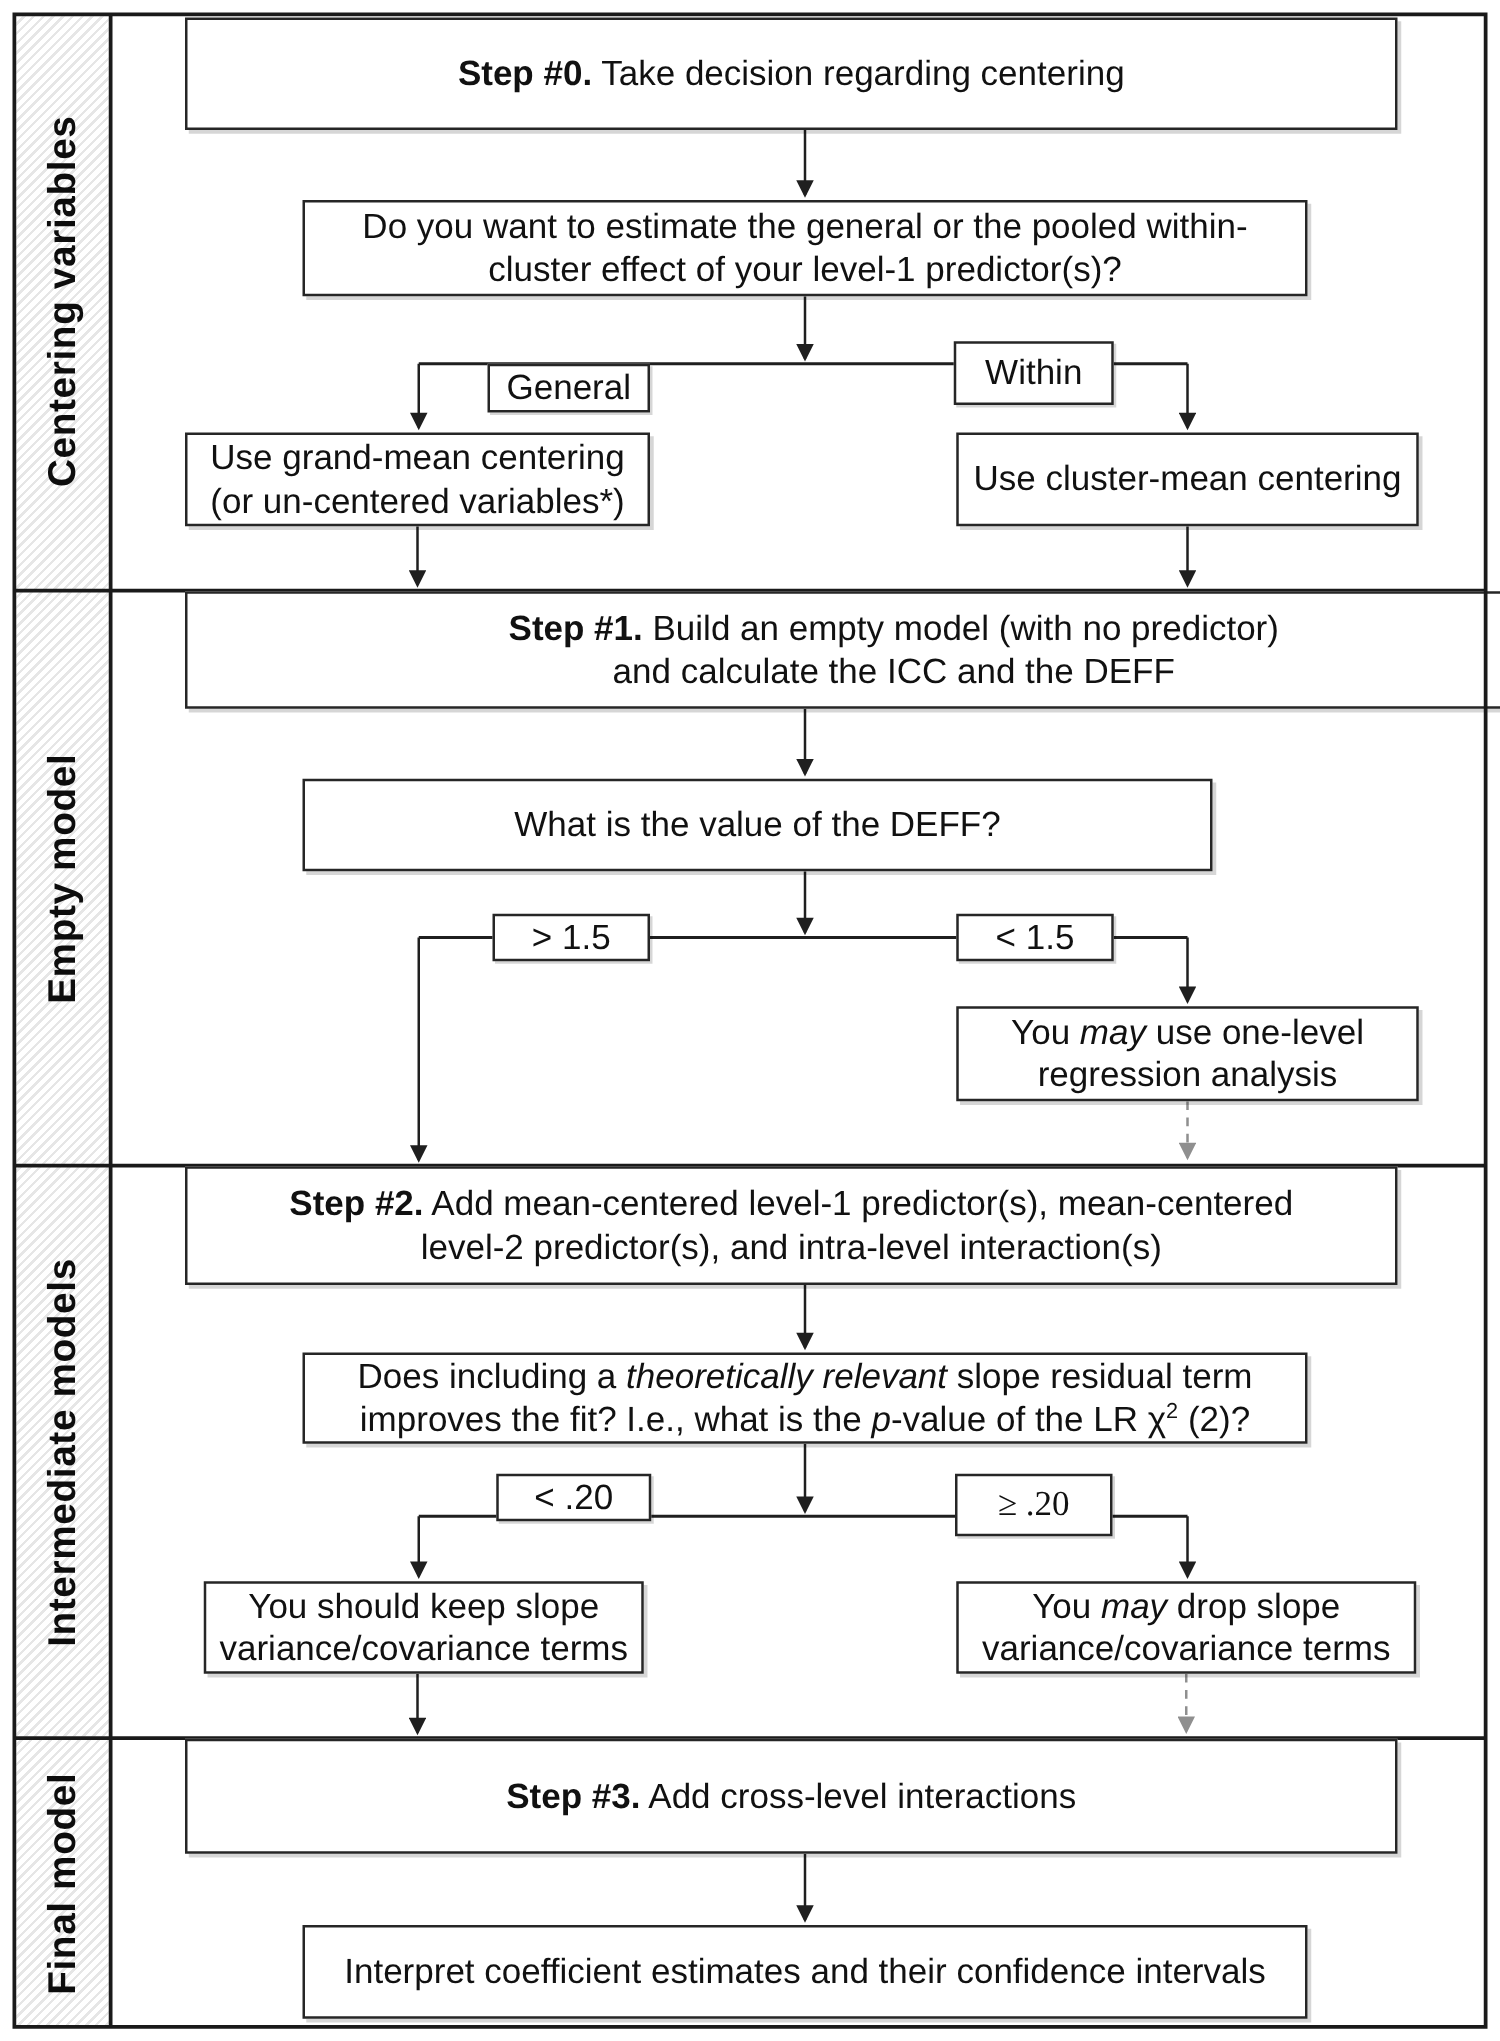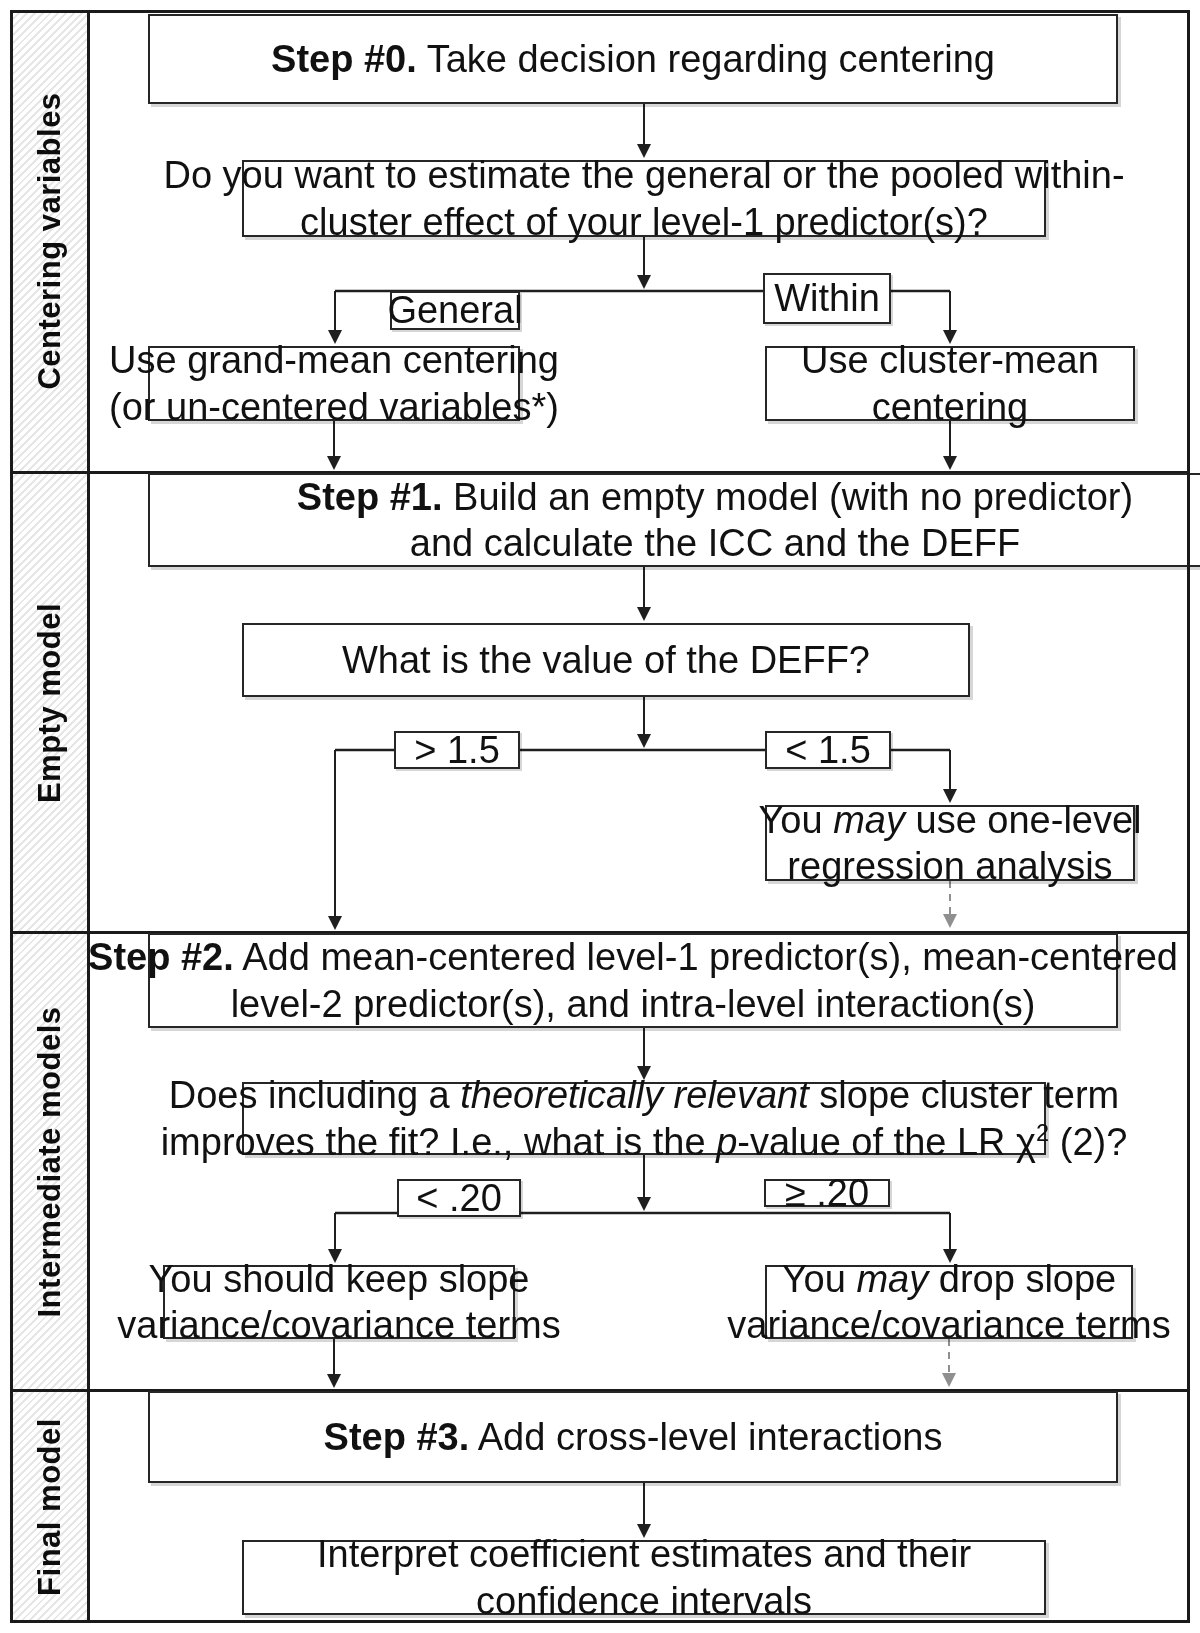--- a/index.html
+++ b/index.html
@@ -21,21 +21,21 @@
   .side-label{
     position:absolute;left:50px;white-space:nowrap;
     transform:translate(-50%,-50%) rotate(-90deg);
     font-size:31px;font-weight:bold;letter-spacing:0.5px;color:#0d0d0d;z-index:3;
   }
   .connectors{position:absolute;left:0;top:0;z-index:2;}
   .box{
     position:absolute;background:#ffffff;border:2px solid #262626;
     box-shadow:3px 3px 0 rgba(0,0,0,0.16);
     display:flex;flex-direction:column;align-items:center;justify-content:center;
-    text-align:center;font-size:38px;line-height:1.22;z-index:3;box-sizing:border-box;
+    text-align:center;font-size:28px;line-height:1.22;z-index:3;box-sizing:border-box;
     padding:2px 6px;
   }
   .tag{box-shadow:2px 2px 0 rgba(0,0,0,0.16);padding:0 4px;}
   .box .ln{white-space:nowrap;}
   .bold{font-weight:bold;}
   .it{font-style:italic;}
   sup{font-size:0.62em;vertical-align:super;line-height:0;}
 </style>
 </head>
 <body>
@@ -125,26 +125,26 @@
     <div class="ln"><span>You </span><span class="it">may</span><span> use one-level</span></div>
     <div class="ln">regression analysis</div>
   </div>
 
   <div class="box" style="left:148px;top:933px;width:970px;height:95px;">
     <div class="ln"><span class="bold">Step #2.</span><span> Add mean-centered level-1 predictor(s), mean-centered</span></div>
     <div class="ln">level-2 predictor(s), and intra-level interaction(s)</div>
   </div>
 
   <div class="box" style="left:242px;top:1082px;width:804px;height:73px;">
-    <div class="ln"><span>Does including a </span><span class="it">theoretically relevant</span><span> slope cluster term</span></div>
+    <div class="ln"><span>Does including a </span><span class="it">theoretically relevant</span><span> slope residual term</span></div>
     <div class="ln"><span>improves the fit? I.e., what is the </span><span class="it">p</span><span>-value of the LR χ</span><sup>2</sup><span> (2)?</span></div>
   </div>
 
   <div class="box tag" style="left:397px;top:1179px;width:124px;height:38px;">&lt; .20</div>
-  <div class="box tag" style="left:764px;top:1179px;width:126px;height:28px;">≥ .20</div>
+  <div class="box tag" style="left:764px;top:1179px;width:126px;height:50px;font-family:Liberation Serif, serif;">≥ .20</div>
 
   <div class="box" style="left:148px;top:1265px;width:352px;height:74px;margin-left:15px;">
     <div class="ln">You should keep slope</div>
     <div class="ln">variance/covariance terms</div>
   </div>
 
   <div class="box" style="left:765px;top:1265px;width:368px;height:74px;">
     <div class="ln"><span>You </span><span class="it">may</span><span> drop slope</span></div>
     <div class="ln">variance/covariance terms</div>
   </div>

